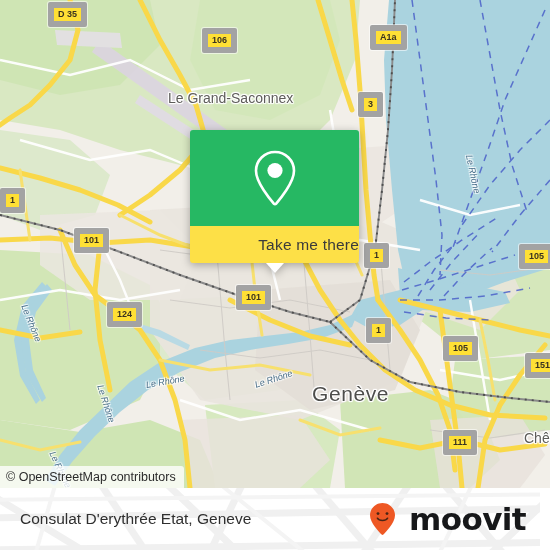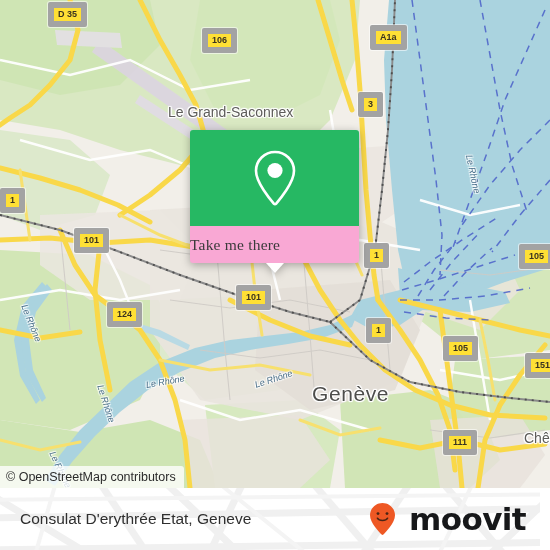--- a/index.html
+++ b/index.html
@@ -51,24 +51,23 @@
   #card{
     position:absolute;left:190px;top:130px;width:169px;
     border-radius:3px;z-index:60;
     filter:drop-shadow(0 2px 4px rgba(0,0,0,0.30));
   }
   #card-top{
     height:96px;border-radius:3px 3px 0 0;
     display:flex;align-items:center;justify-content:center;
   }
   #card-bottom{
-    background:#f9a8d4;border-radius:0 0 3px 3px;
-    height:37px;display:flex;align-items:center;justify-content:flex-start;
+    background:#fde047;border-radius:0 0 3px 3px;
+    height:37px;display:flex;align-items:center;justify-content:flex-end;
     position:relative;
-    font-family:Liberation Serif, serif;
   }
   #card-label{font-size:15.5px;color:#3b3b3b;letter-spacing:.2px;}
   #card-tail{
     position:absolute;left:50%;margin-left:-9px;bottom:-10px;
     width:0;height:0;border-left:9px solid transparent;
     border-right:9px solid transparent;border-top:10px solid #ffffff;
   }
 
   
   #footer{
@@ -243,21 +242,21 @@
     <div class="layer">
       <div class="waterlabel" style="left:469px;top:150px;transform:rotate(78deg);">Le Rhône</div>
       <div class="waterlabel" style="left:24px;top:300px;transform:rotate(68deg);">Le Rhône</div>
       <div class="waterlabel" style="left:100px;top:380px;transform:rotate(72deg);">Le Rhône</div>
       <div class="waterlabel" style="left:52px;top:447px;transform:rotate(65deg);">Le Rhône</div>
       <div class="waterlabel" style="left:146px;top:380px;transform:rotate(-10deg);">Le Rhône</div>
       <div class="waterlabel" style="left:255px;top:380px;transform:rotate(-18deg);">Le Rhône</div>
     </div>
 
     <div class="layer">
-      <div class="placelabel town" style="left:168px;top:104px;">Le Grand-Saconnex</div>
+      <div class="placelabel town" style="left:168px;top:90px;">Le Grand-Saconnex</div>
       <div class="placelabel city" style="left:312px;top:382px;">Genève</div>
       <div class="placelabel town" style="left:524px;top:430px;">Chên</div>
     </div>
 
     <div class="layer">
       <div class="shield" style="left:48px;top:2px;">D 35</div>
       <div class="shield" style="left:202px;top:28px;">106</div>
       <div class="shield" style="left:370px;top:17px;margin-top:8px;">A1a</div>
       <div class="shield" style="left:358px;top:92px;">3</div>
       <div class="shield" style="left:0px;top:188px;">1</div>

